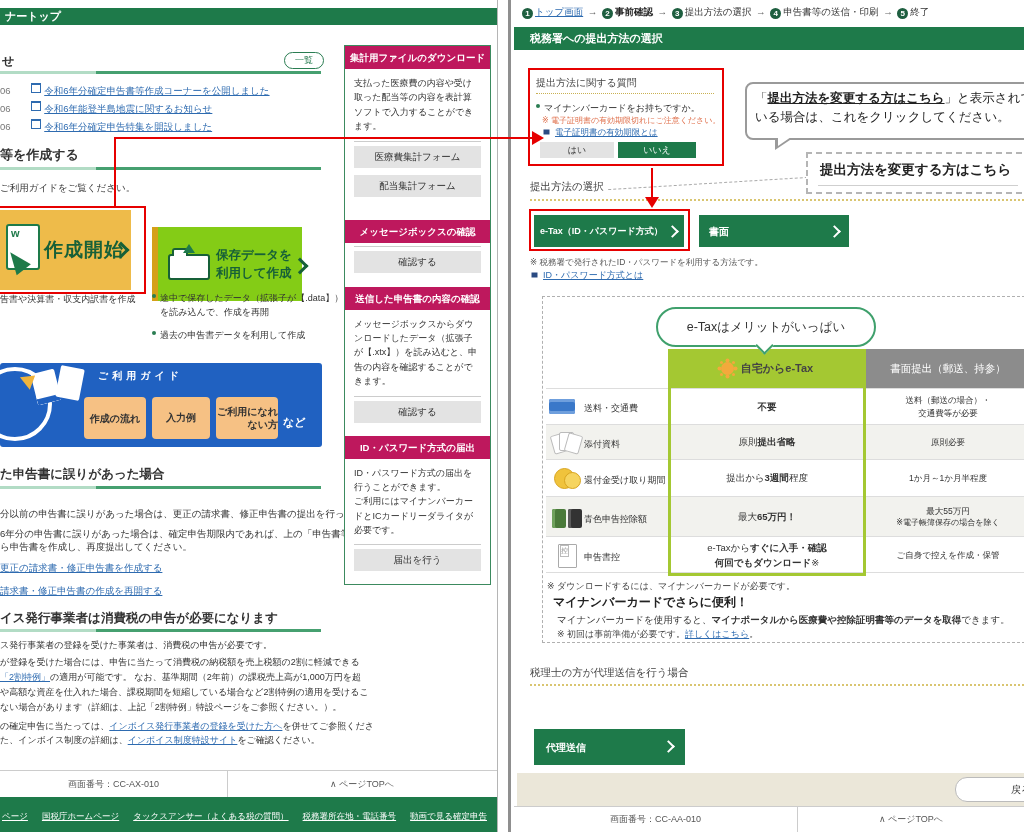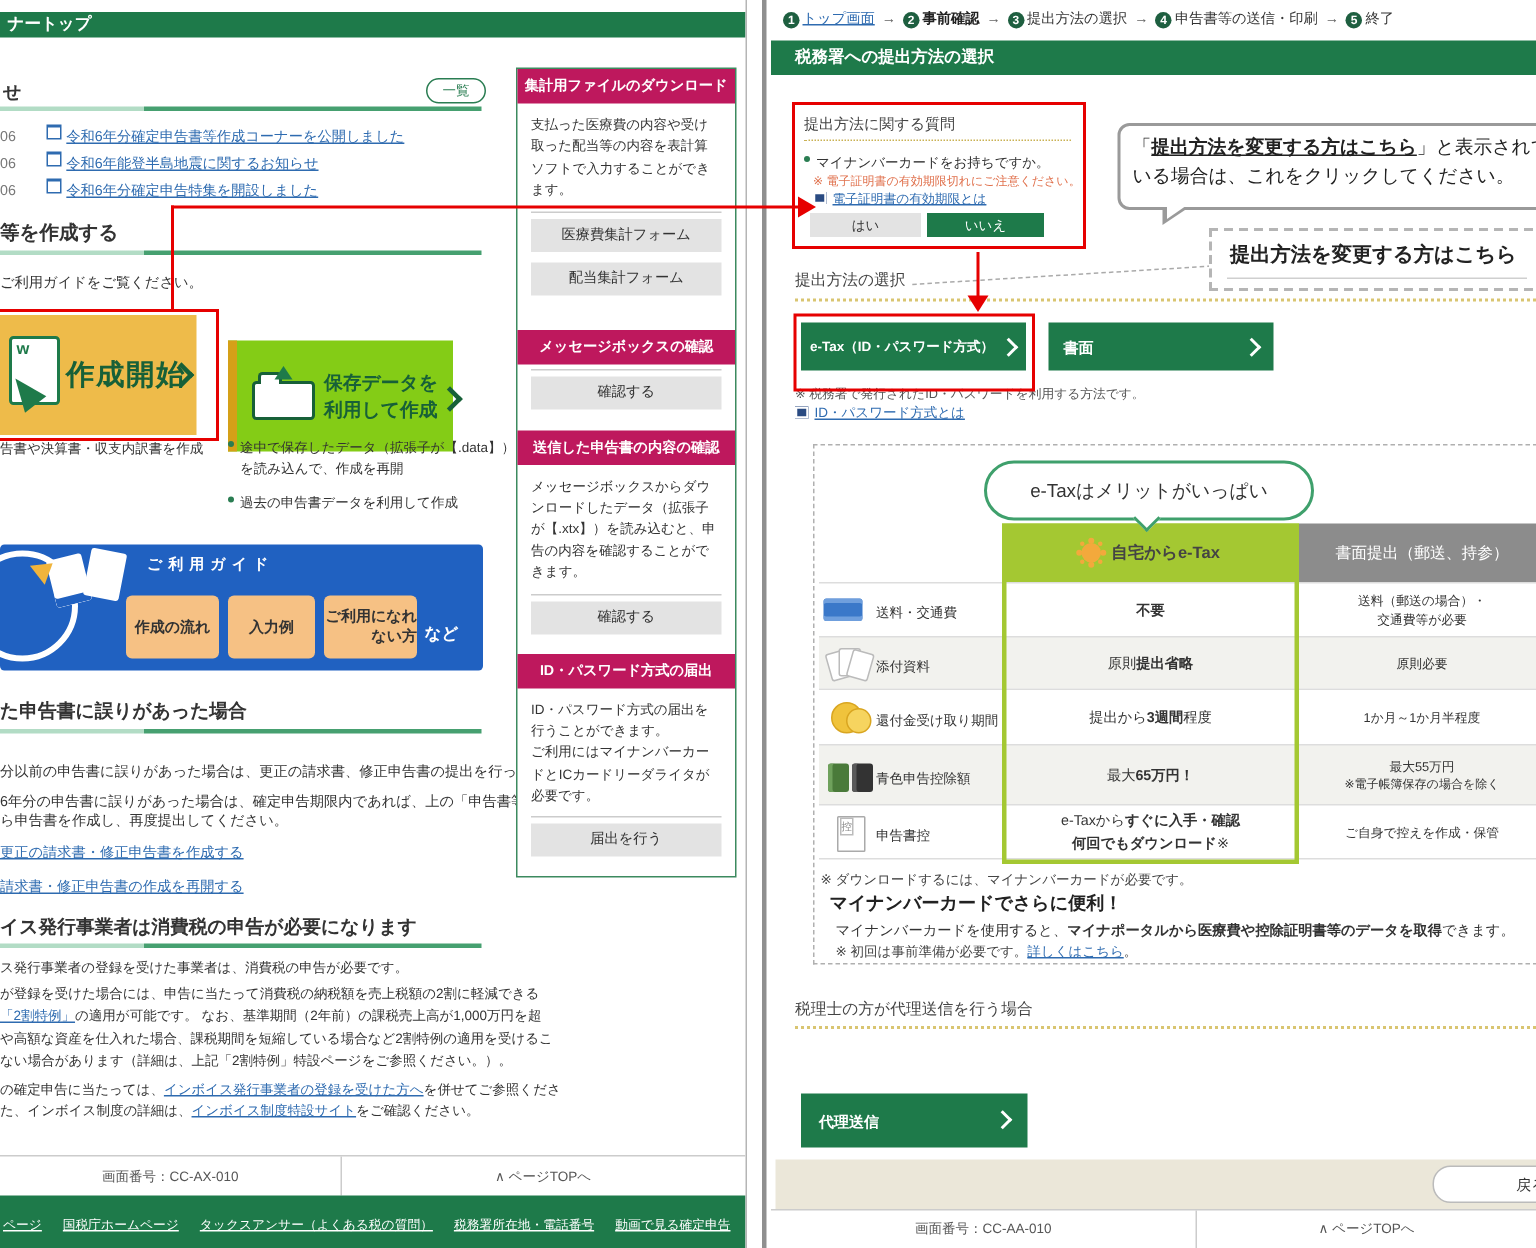--- a/index.html
+++ b/index.html
@@ -195,21 +195,21 @@
     <div class="abs" style="left:12px;top:57px;font-size:8.5px;white-space:nowrap">
       <span class="wicon-dark"></span><span class="link">電子証明書の有効期限とは</span>
     </div>
     <div class="abs cell graybtn" style="left:10px;top:72px;width:74px;height:16px;font-size:9px">はい</div>
     <div class="abs cell" style="left:88px;top:72px;width:78px;height:16px;font-size:9px;background:#1e7a4a;color:#fff;cursor:pointer">いいえ</div>
   </div>
 
   <div class="abs" style="left:16px;top:180px;font-size:10.5px;color:#444">提出方法の選択</div>
   <div class="abs" style="left:16px;top:199px;width:494px;border-top:2px dotted #d9c571"></div>
 
-  <div class="abs" style="left:15px;top:209px;width:161px;height:52px;border:2.5px solid #e60000;box-sizing:border-box;z-index:20">
+  <div class="abs" style="left:15px;top:209px;width:161px;height:42px;border:2.5px solid #e60000;box-sizing:border-box;z-index:20">
     <div class="abs greenbtn" style="left:3px;top:4px;width:150px;height:32px">
       <span style="position:absolute;left:6px;top:10px;font-size:9px;white-space:nowrap">e-Tax（ID・パスワード方式）</span>
       <span class="chev" style="position:absolute;right:7px;top:12px"></span>
     </div>
   </div>
   <div class="abs greenbtn" style="left:185px;top:215px;width:150px;height:32px">
     <span style="position:absolute;left:10px;top:10px;font-size:10px">書面</span>
     <span class="chev" style="position:absolute;right:10px;top:12px"></span>
   </div>
   <div class="abs" style="left:16px;top:257px;font-size:8.5px;color:#555;white-space:nowrap">※ 税務署で発行されたID・パスワードを利用する方法です。</div>

